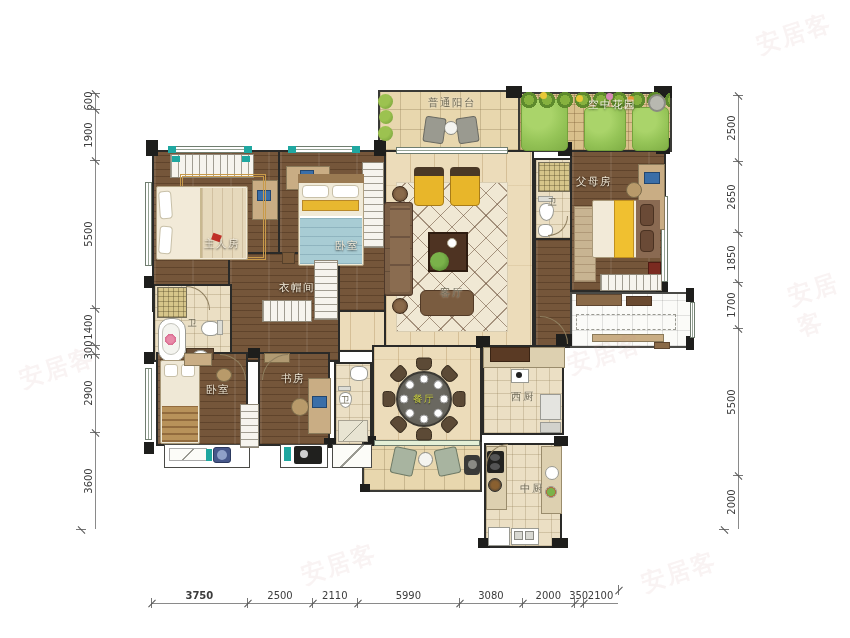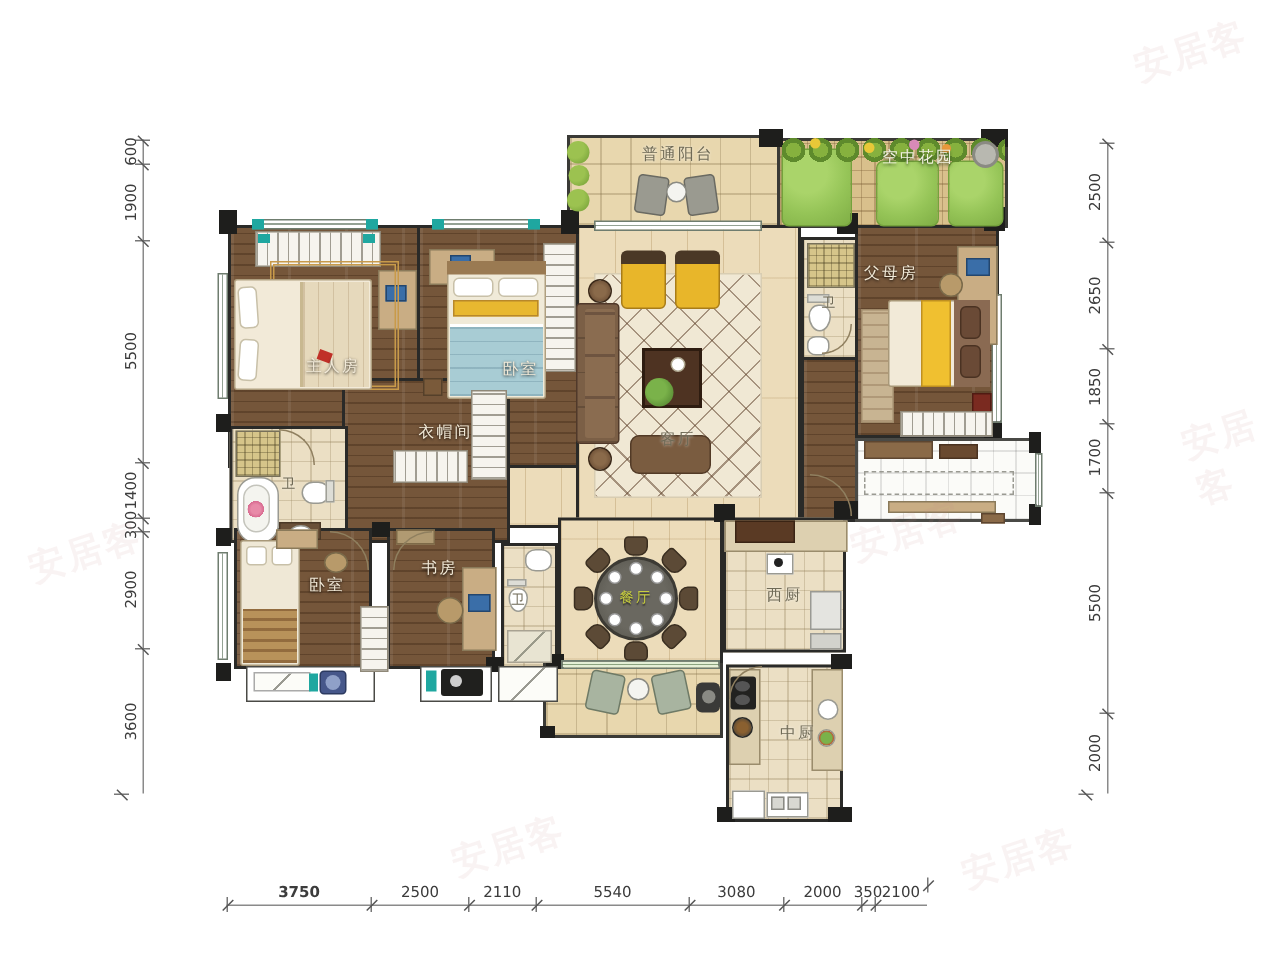--- a/index.html
+++ b/index.html
@@ -87,21 +87,21 @@
     <div class="seg" style="flex:3750;font-weight:bold;">
         <span>3750</span>
       </div>
     <div class="seg" style="flex:2500;">
         <span>2500</span>
       </div>
     <div class="seg" style="flex:1750;">
         <span>2110</span>
       </div>
     <div class="seg" style="flex:3950;">
-        <span>5540</span>
+        <span>5990</span>
       </div>
     <div class="seg" style="flex:2450;">
         <span>3080</span>
       </div>
     <div class="seg" style="flex:2000;">
         <span>2000</span>
       </div>
     <div class="seg" style="flex:350;">
         <span>350</span>
       </div>

